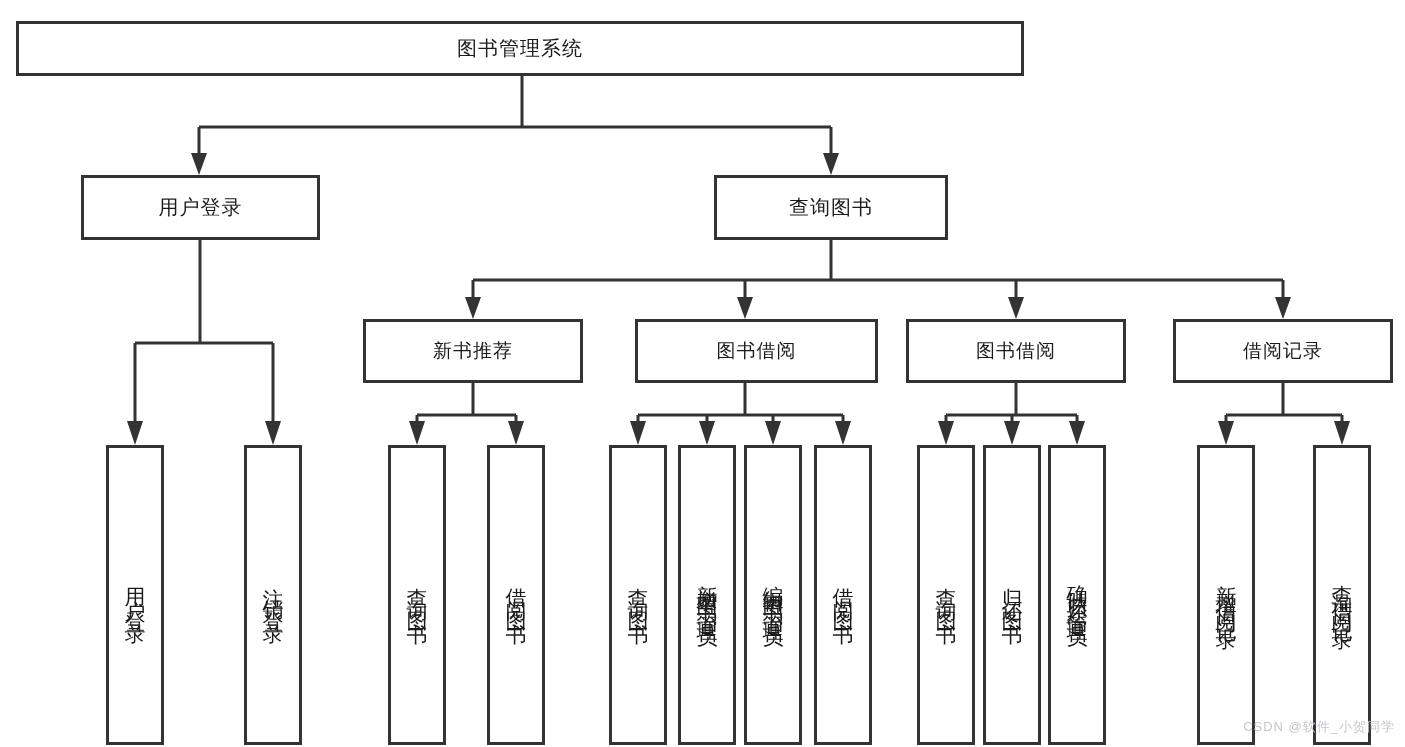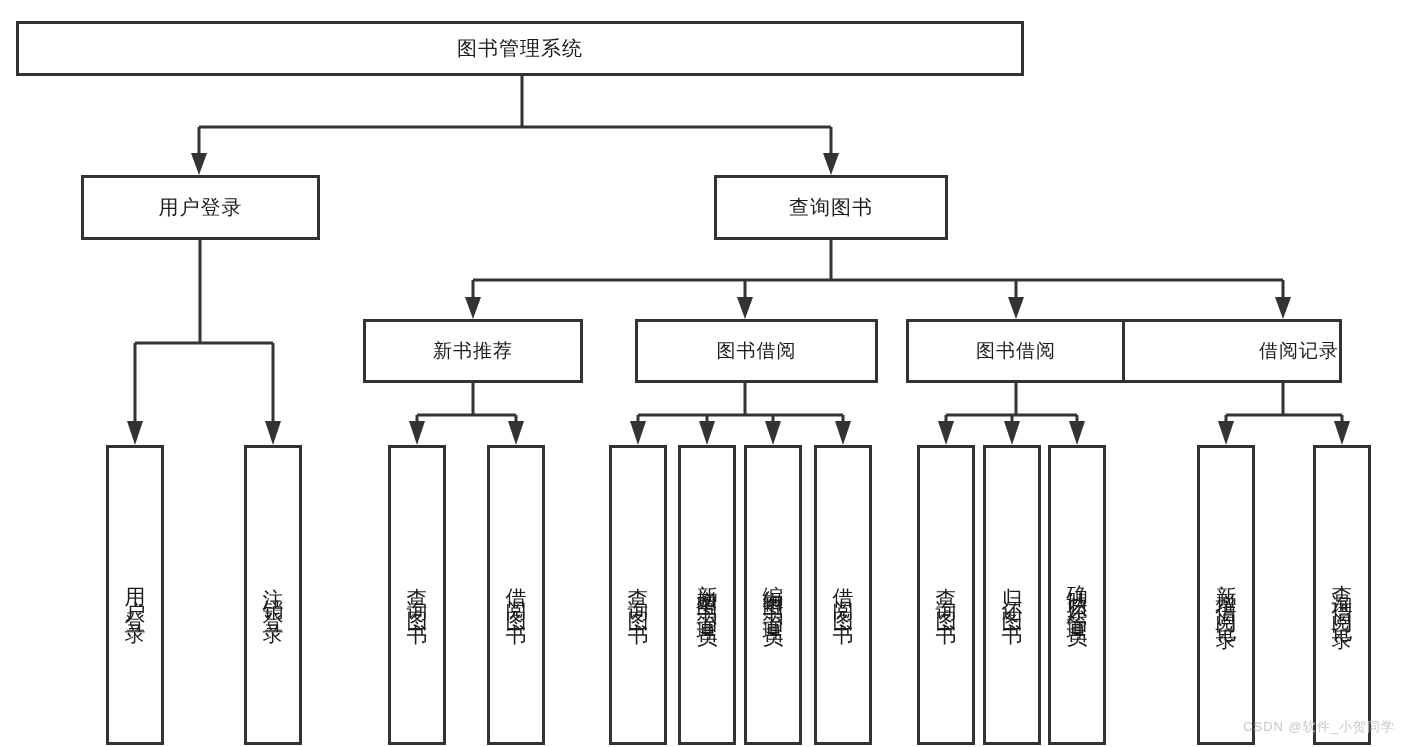--- a/index.html
+++ b/index.html
@@ -114,21 +114,21 @@
 
   <div class="node l3-node" style="left:363px;top:311px;width:220px;height:64px;">
     <span>新书推荐</span>
   </div>
   <div class="node l3-node" style="left:635px;top:311px;width:243px;height:64px;">
     <span>图书借阅</span>
   </div>
   <div class="node l3-node" style="left:906px;top:311px;width:220px;height:64px;">
     <span>图书借阅</span>
   </div>
-  <div class="node l3-node" style="left:1122px;top:311px;width:220px;height:64px;justify-content:flex-end;">
+  <div class="node l3-node" style="left:1173px;top:311px;width:220px;height:64px;">
     <span>借阅记录</span>
   </div>
 
   <div class="node leaf" style="left:106px;">
     <span class="vtext">用户登录</span>
   </div>
   <div class="node leaf" style="left:244px;">
     <span class="vtext">注销登录</span>
   </div>
 

